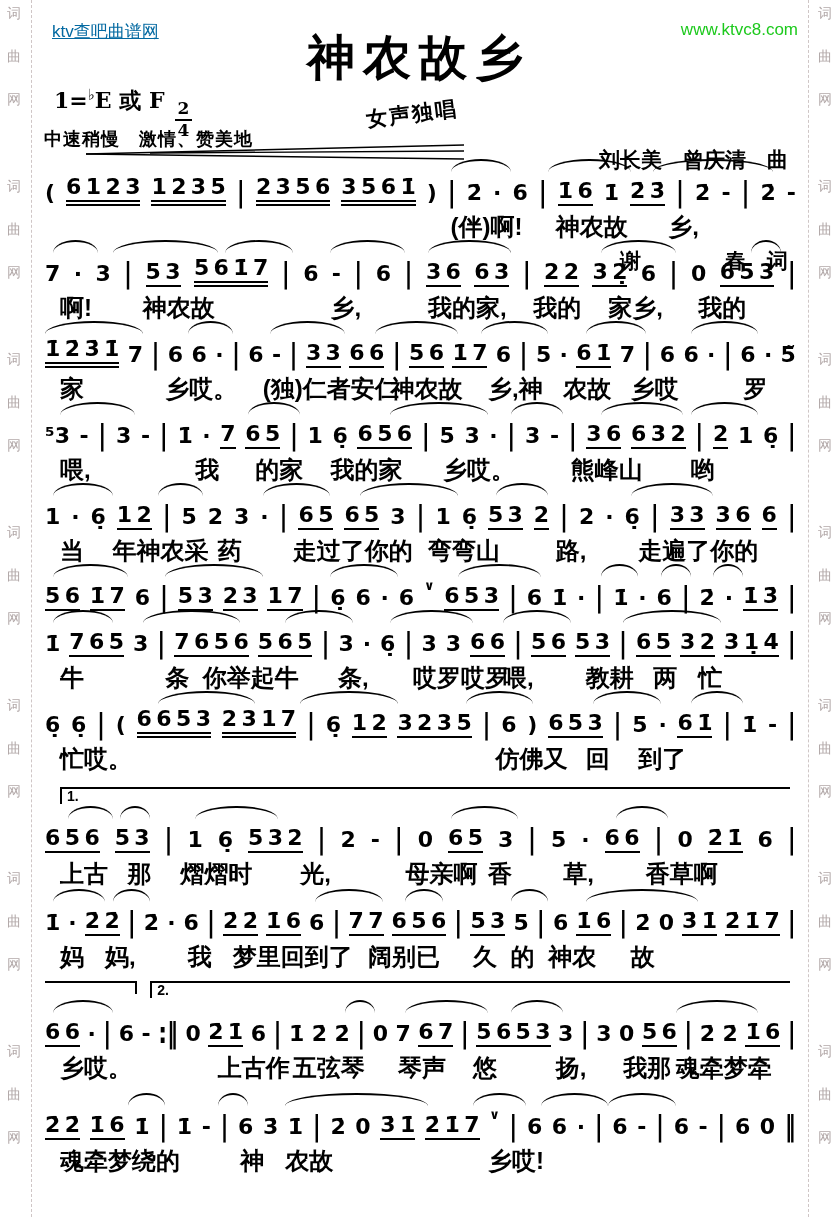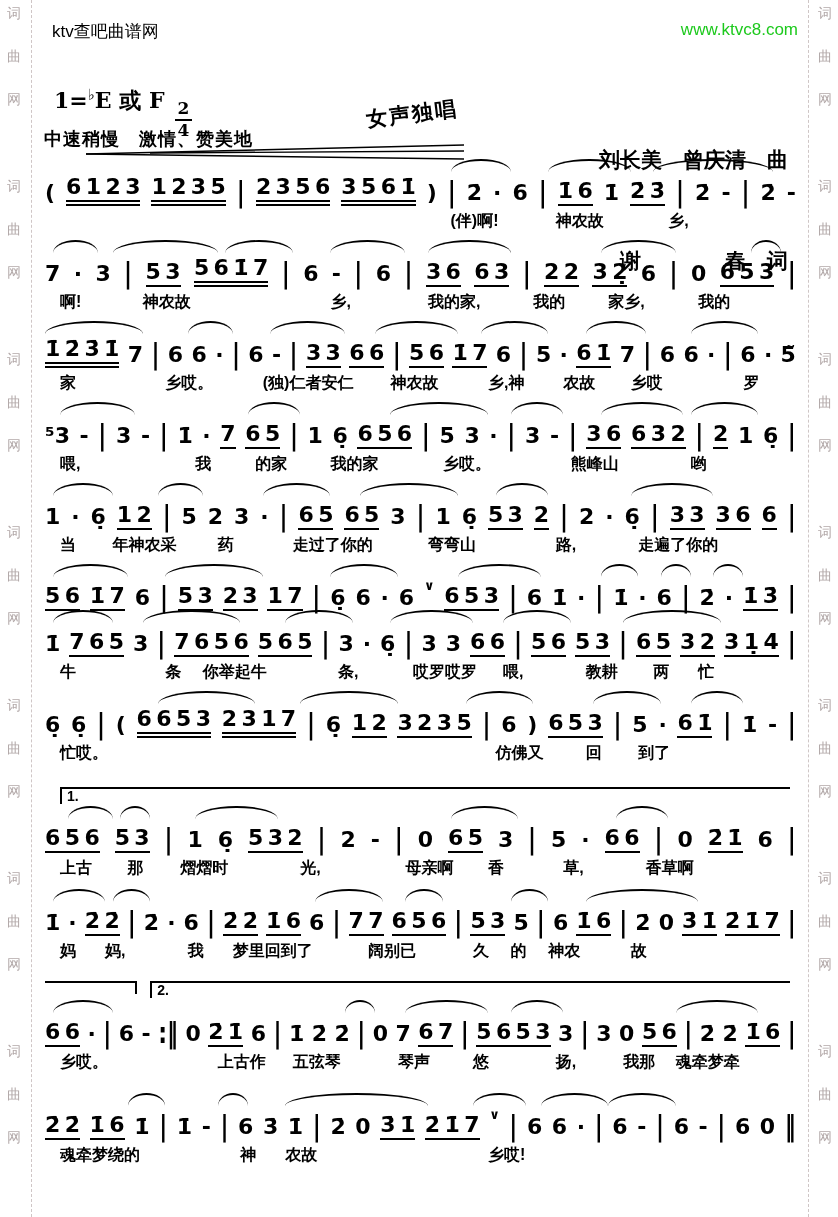--- a/index.html
+++ b/index.html
@@ -36,21 +36,21 @@
   #systems{position:absolute;top:156px;left:45px;right:42px;z-index:2;}
   .system{position:relative;margin-top:12px;}
   .notation{display:flex;justify-content:space-between;align-items:flex-end;
             font-family:"DejaVu Sans",sans-serif;font-weight:bold;font-size:22px;height:34px;
             white-space:nowrap;}
   .tok{display:inline-block;line-height:1.15;padding-bottom:1px;}
   .u8{border-bottom:2px solid #000;}
   .u16{border-bottom:6px double #000;}
   .bar{transform:scaleY(1.25);}
   .breath{font-size:13px;transform:translateY(-16px);}
-  .lyrics{position:relative;height:30px;margin-top:5px;font-size:16px;font-weight:bold;
+  .lyrics{position:relative;height:30px;margin-top:5px;font-size:24px;font-weight:bold;
           font-family:"Liberation Sans",sans-serif;}
   .lyrics span{position:absolute;top:0;white-space:nowrap;}
   .arcs{position:absolute;top:-13px;left:0;right:0;height:14px;pointer-events:none;}
   .arc{position:absolute;top:0;height:11px;border-top:2px solid #000;
        border-radius:50% 50% 0 0 / 100% 100% 0 0;}
   .volta{position:absolute;top:-32px;height:15px;border-top:2px solid #000;border-left:2px solid #000;}
   .volta-pre{position:absolute;top:-32px;height:11px;border-top:2px solid #000;border-right:2px solid #000;}
   .vlabel{position:absolute;left:5px;top:-1px;font-size:14px;font-weight:bold;}
   
   .footer{position:absolute;bottom:16px;right:46px;font-size:22px;font-weight:900;z-index:3;
@@ -105,24 +105,25 @@
       <span style="margin-bottom: 29px;">词</span>
       <span style="margin-bottom: 29px;">曲</span>
       <span style="margin-bottom: 73px;">网</span>
       <span style="margin-bottom: 29px;">词</span>
       <span style="margin-bottom: 29px;">曲</span>
       <span style="margin-bottom: 73px;">网</span>
     </div>
   <div class="wm-line wm-line-right"></div>
 
   <div class="topbar">
-    <a class="site-link" id="link-left" style="color: #000000;">ktv查吧曲谱网</a>
+    <a class="site-link" id="link-left" style="color: #0369a1; text-decoration: underline;">ktv查吧曲谱网</a>
     <a class="site-link" id="link-right" style="color: rgb(29, 201, 29);">www.ktvc8.com</a>
   </div>
 
+  <h1 class="title">神农故乡</h1>
 
   <div class="key-sig">
     <span>1=</span><sup>♭</sup><span>E 或 F</span><span class="meter">
         <span class="mnum">2</span>
         <span class="mden">4</span>
       </span>
   </div>
 
   <div class="subtitle">女声独唱</div>
 

